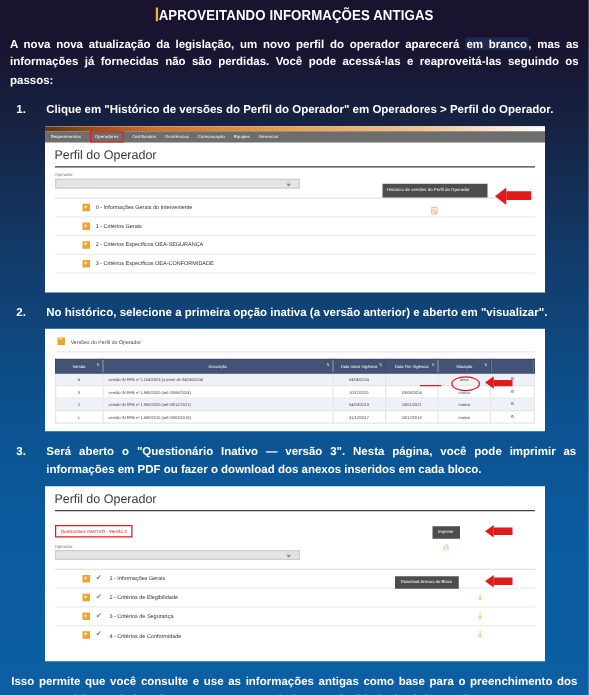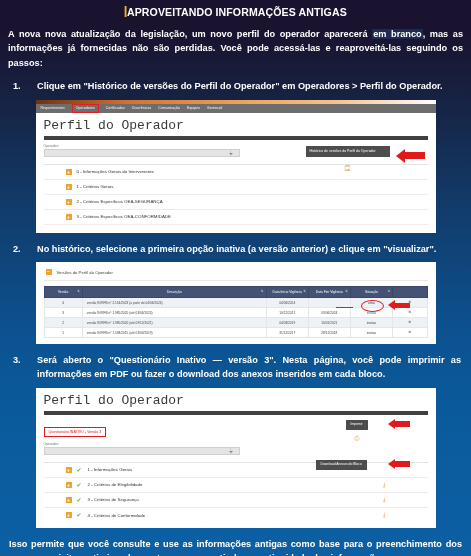--- a/index.html
+++ b/index.html
@@ -98,26 +98,25 @@
     outline: 1px solid #e02020;
     padding: 1.5px 3px;
     margin: 0 1px;
     position: relative;
     z-index: 2;
   }
 
   
   .panel { padding: 5px 8px 0 8px; position: relative; }
   .panel-title {
-    font-size: 13px;
+    font-size: 10px;
     color: #3a3a3a;
-    border-bottom: 4px solid #404040;
+    border-bottom: 1px solid #404040;
     padding-bottom: 3px;
     margin-bottom: 4px;
-    font-family: Liberation Mono, monospace;
   }
   .field-label { font-size: 3.4px; color: #777; margin-bottom: 1px; }
   .select-box {
     height: 8px;
     width: 196px;
     background: #e4e4e4;
     border: 1px solid #cfcfcf;
     position: relative;
   }
   .select-box::after {
@@ -351,21 +350,21 @@
       <div class="acc-row">
         <span class="acc-plus">+</span>
         <span class="acc-label">3 - Critérios Específicos OEA-CONFORMIDADE</span>
       </div>
     </div>
   </div>
 </div>
 
 <div class="step">
   <span class="step-num">2.</span>
-  <span class="step-text">No histórico, selecione a primeira opção inativa (a versão anterior) e clique em "visualizar".</span>
+  <span class="step-text">No histórico, selecione a primeira opção inativa (a versão anterior) e aberto em "visualizar".</span>
 </div>
 
 <div class="shot shot-2">
   <div class="panel" style="padding-top:3px;">
     <div class="tbl-head-row">
       <span class="acc-minus">−</span>
       <span>Versões do Perfil do Operador</span>
     </div>
 
     <table class="grid">

